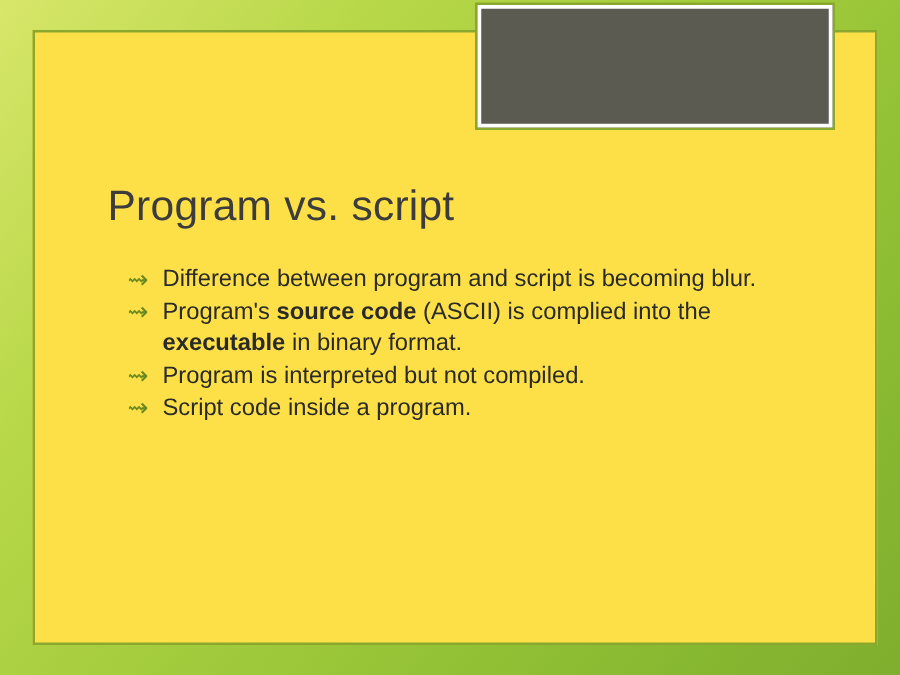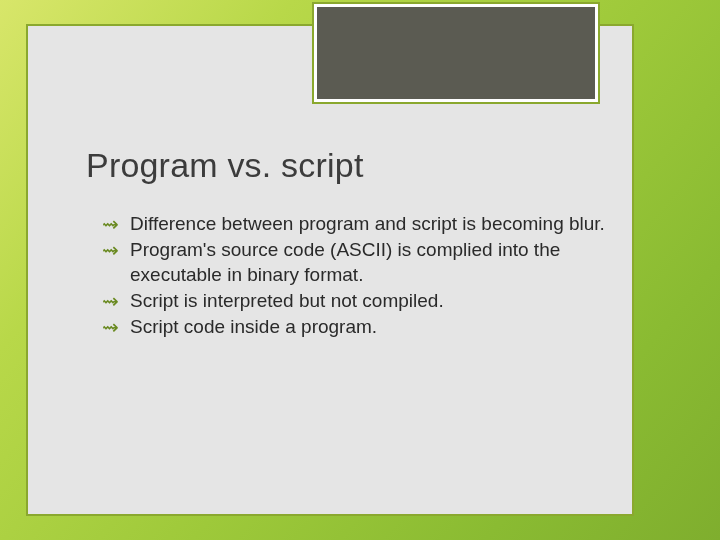--- a/index.html
+++ b/index.html
@@ -6,23 +6,23 @@
   html, body { width: 720px; height: 540px; overflow: hidden; }
   body {
     background: linear-gradient(130deg, #d8e66a 0%, #b8d849 25%, #9ec93a 55%, #8abb32 80%, #7fae2e 100%);
     font-family: Arial, Helvetica, sans-serif;
     position: relative;
   }
   .card {
     position: absolute;
     left: 26px;
     top: 24px;
-    width: 608px;
+    width: 676px;
     height: 492px;
-    background: #e5e5e5;
+    background: #fde047;
     border: 2px solid #8aa82e;
   }
   .top-box {
     position: absolute;
     top: -22px;
     right: 34px;
     width: 284px;
     height: 98px;
     background: #5b5b52;
     border: 3px solid #ffffff;
@@ -54,39 +54,39 @@
   .bullet .marker {
     position: absolute;
     left: -4px;
     top: 0px;
     color: #6a8a21;
     font-size: 20px;
     line-height: 1.2;
     font-family: "Segoe Script", "Comic Sans MS", cursive;
   }
   .bullet .text { display: inline; }
-  b { font-weight: 400; }
+  b { font-weight: 700; }
 </style>
 </head>
 <body>
 
 <div class="card">
   <div class="top-box"></div>
   <h1 class="title">Program vs. script</h1>
   <div class="content">
     <div class="bullet">
       <span class="marker">⇝</span>
       <span class="text">Difference between program and script is becoming blur.</span>
     </div>
     <div class="bullet">
       <span class="marker">⇝</span>
       <span class="text">Program's <b>source code</b> (ASCII) is complied into the <b>executable</b> in binary format.</span>
     </div>
     <div class="bullet">
       <span class="marker">⇝</span>
-      <span class="text">Script is interpreted but not compiled.</span>
+      <span class="text">Program is interpreted but not compiled.</span>
     </div>
     <div class="bullet">
       <span class="marker">⇝</span>
       <span class="text">Script code inside a program.</span>
     </div>
   </div>
 </div>
 
 </body></html>

